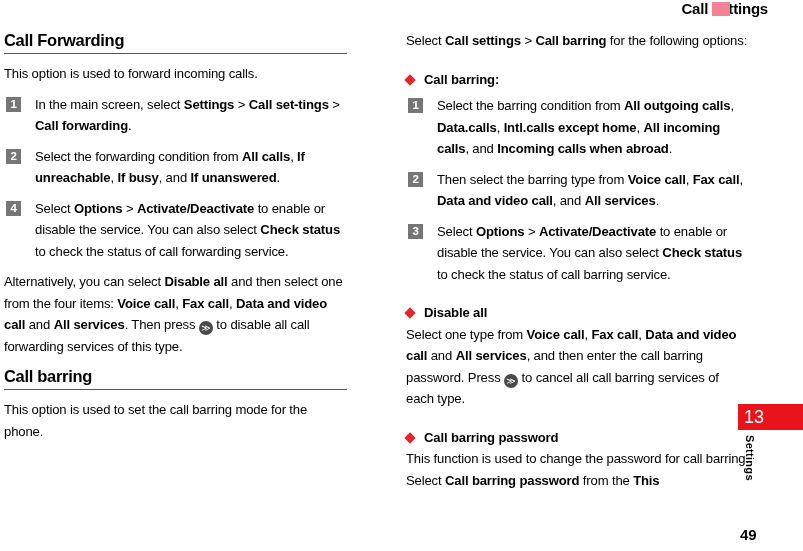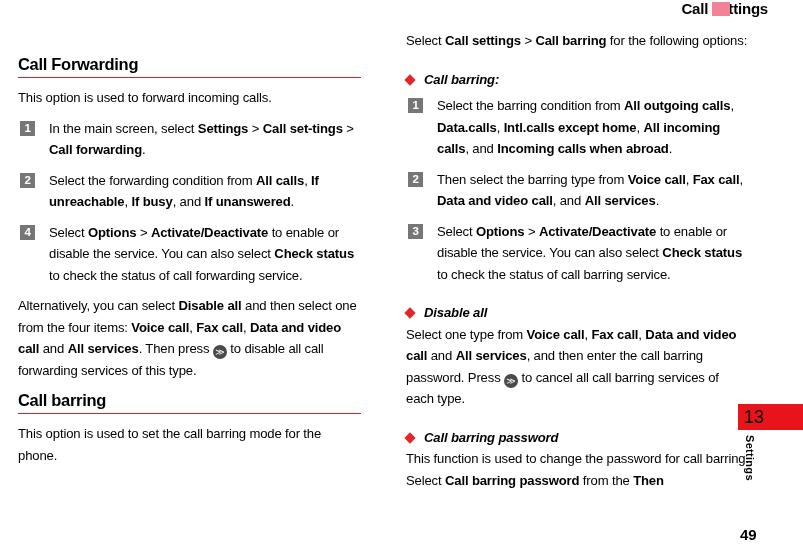--- a/index.html
+++ b/index.html
@@ -36,21 +36,21 @@
     width: 18px; height: 14px;
     background: #F28397;
   }
 
   
   .column {
     position: absolute;
     top: 30px;
     width: 343px;
   }
-  #col-left  { left: 18px; margin-top: 24px; }
+  #col-left  { left: 4px; }
   #col-right { left: 374px; margin-left: 32px; }
 
   
   h2.section-heading {
     margin: 0 0 0 0;
     padding: 0;
     font-size: 16.5px;
     font-weight: bold;
     letter-spacing: -0.3px;
     line-height: 20px;
@@ -95,21 +95,20 @@
 
   
   .diamond-item {
     position: relative;
     padding-left: 18px;
     margin: 0 0 0 0;
     font-size: 13.1px;
     line-height: 21.5px;
     letter-spacing: -0.15px;
     font-weight: bold;
-    font-style: italic;
   }
   .diamond-item .diamond {
     position: absolute;
     left: 0px; top: 7px;
     width: 8px; height: 8px;
     background: #E3262B;
     transform: rotate(45deg);
   }
   .spacer-8 { height: 8px; }
   .spacer-5 { height: 5px; }
@@ -133,21 +132,21 @@
   
   #chapter-tab {
     position: absolute;
     left: 738px; top: 404px;
     width: 65px; height: 26px;
     background: #E8131B;
   }
   #chapter-tab .tab-number {
     position: absolute;
     left: 6px; top: 2px;
-    color: #000000;
+    color: #ffffff;
     font-size: 18px;
     font-weight: normal;
     line-height: 22px;
   }
   #chapter-label {
     position: absolute;
     left: 740px; top: 435px;
     width: 16px;
     color: #000000;
     font-size: 11px;
@@ -241,20 +240,20 @@
     <span>Disable all</span>
   </div>
   <p class="body-text"><span>Select one type from </span><b>Voice call</b><span>, </span><b>Fax call</b><span>, </span><b>Data and video call</b><span> and </span><b>All services</b><span>, and then enter the call barring password. Press </span><span class="key-icon">≫</span><span> to cancel all call barring services of each type.</span></p>
 
   <div class="spacer-8"></div>
 
   <div class="diamond-item">
     <span class="diamond"></span>
     <span>Call barring password</span>
   </div>
-  <p class="body-text tight"><span>This function is used to change the password for call barring. Select </span><b>Call barring password</b><span> from the </span><b>Then</b></p>
+  <p class="body-text tight"><span>This function is used to change the password for call barring. Select </span><b>Call barring password</b><span> from the </span><b>This</b></p>
 </div>
 
 <div id="chapter-tab">
   <span class="tab-number">13</span>
 </div>
 <div id="chapter-label">Settings</div>
 <div id="page-number">49</div>
 
 </body></html>

